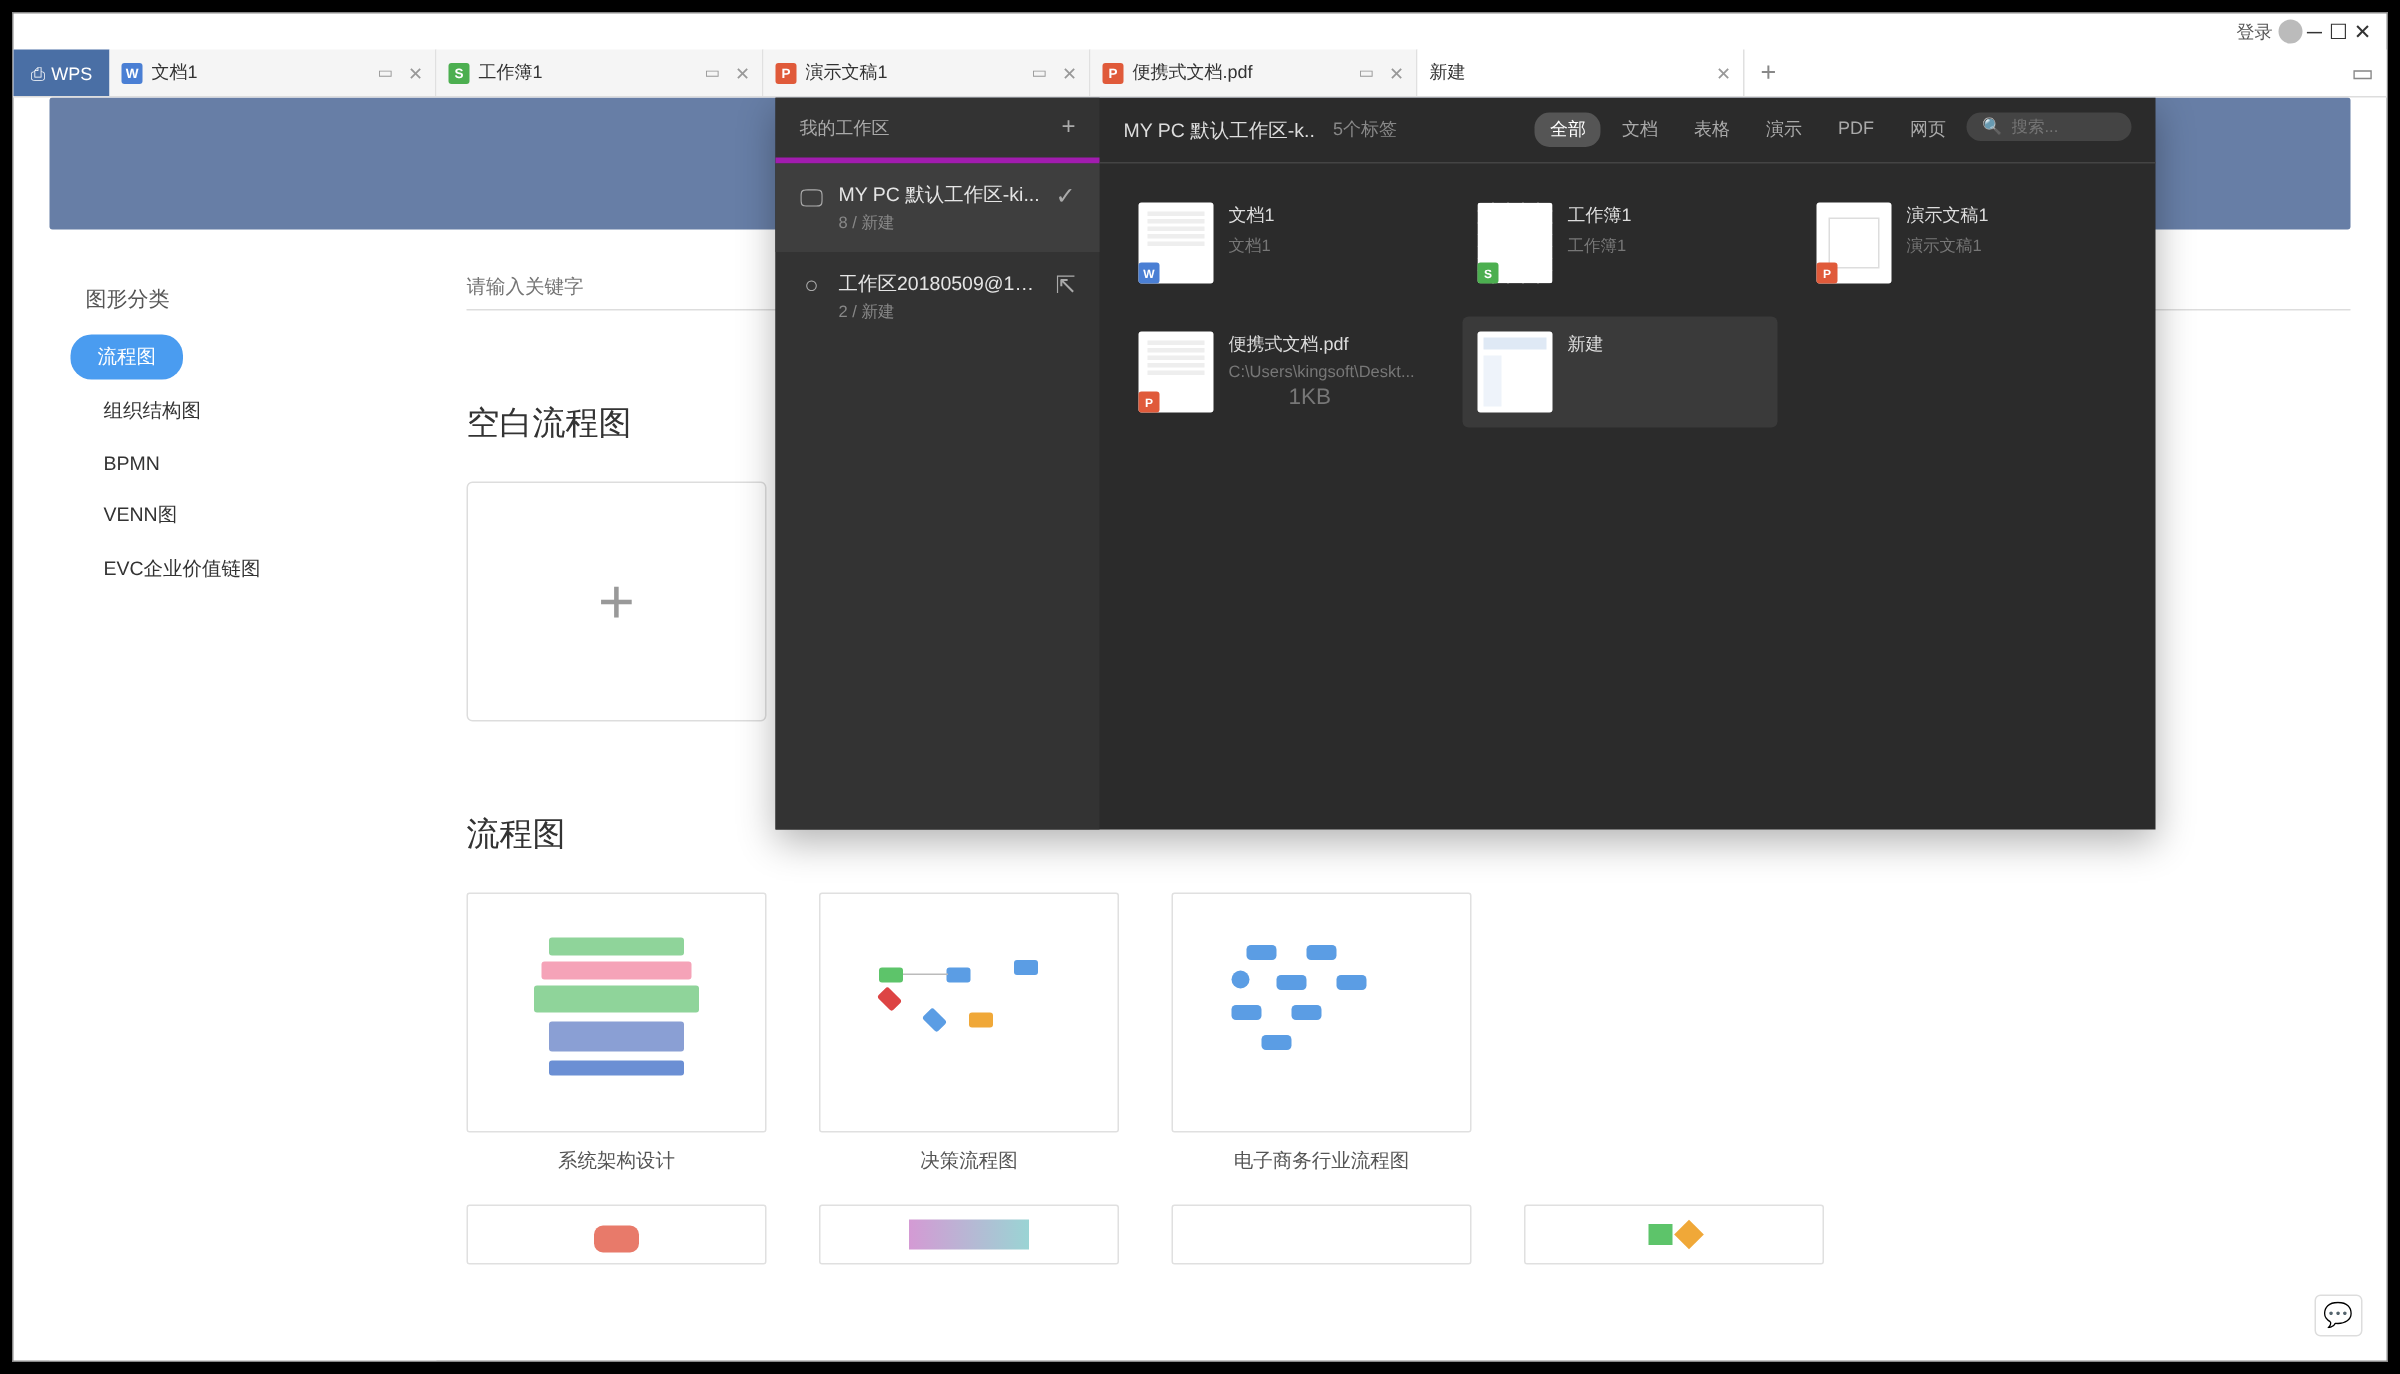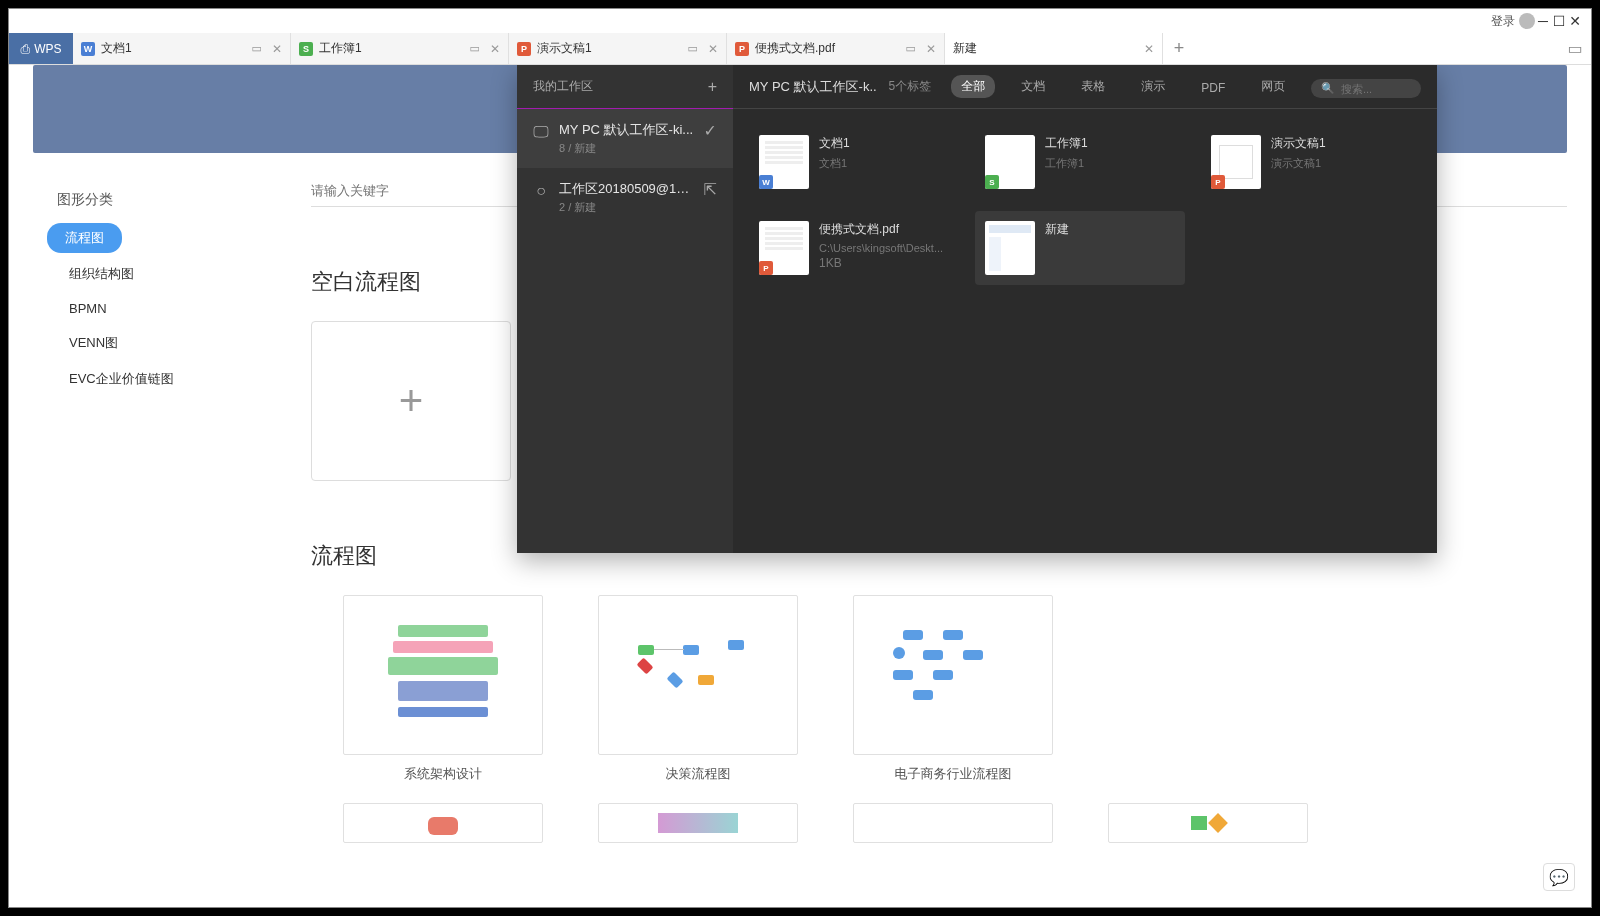--- a/index.html
+++ b/index.html
@@ -34,21 +34,21 @@
 .sidebar-title { font-size: 14px; color: #555; padding: 0 24px 12px; }
 .sidebar-item { padding: 8px 24px; font-size: 13px; color: #333; cursor: pointer; margin: 2px 12px; border-radius: 14px; }
 .sidebar-item.active { background: #4a9cf0; color: #fff; display: inline-block; padding: 6px 18px; margin-left: 14px; }
 
 
 .main { flex: 1; }
 .search-input { width: 100%; border: none; border-bottom: 1px solid #ddd; padding: 8px 0; font-size: 13px; color: #999; outline: none; }
 .section-title { font-size: 22px; color: #333; margin: 60px 0 24px; font-weight: 300; }
 .blank-card { width: 200px; height: 160px; border: 1px solid #ddd; border-radius: 4px; display: flex; align-items: center; justify-content: center; cursor: pointer; }
 .blank-card .plus { font-size: 42px; color: #999; font-weight: 200; }
-.template-grid { display: flex; gap: 55px; flex-wrap: wrap; margin-left: 32px; }
+.template-grid { display: flex; gap: 35px; flex-wrap: wrap; }
 .template-card { width: 200px; cursor: pointer; }
 .template-thumb { width: 200px; height: 160px; border: 1px solid #e0e0e0; border-radius: 2px; background: #fff; display: flex; align-items: center; justify-content: center; overflow: hidden; }
 .template-title { text-align: center; font-size: 13px; color: #555; margin-top: 10px; }
 
 
 .mini-diagram { width: 140px; height: 100px; position: relative; }
 .md1 .r { position: absolute; border-radius: 2px; }
 .md1 .r1 { width: 90px; height: 12px; background: #8fd49a; top: 0; left: 25px; }
 .md1 .r2 { width: 100px; height: 12px; background: #f5a3b8; top: 16px; left: 20px; }
 .md1 .r3 { width: 110px; height: 18px; background: #8fd49a; top: 32px; left: 15px; }
@@ -79,48 +79,48 @@
 .md4 .c3 { width: 12px; height: 12px; top: 22px; left: 10px; border-radius: 50%; background: #5b9de4; }
 .md4 .c4 { width: 20px; height: 10px; top: 25px; left: 40px; }
 .md4 .c5 { width: 20px; height: 10px; top: 25px; left: 80px; }
 .md4 .c6 { width: 20px; height: 10px; top: 45px; left: 10px; }
 .md4 .c7 { width: 20px; height: 10px; top: 45px; left: 50px; }
 .md4 .c8 { width: 20px; height: 10px; top: 65px; left: 30px; }
 
 
 .overlay { position: absolute; top: 0; left: 508px; width: 920px; height: 488px; background: #2b2b2b; display: flex; box-shadow: 0 8px 24px rgba(0,0,0,0.3); z-index: 1000; }
 .ov-left { width: 216px; background: #333; display: flex; flex-direction: column; }
-.ov-left-header { height: 44px; display: flex; align-items: center; justify-content: space-between; padding: 0 16px; color: #aaa; font-size: 12px; border-bottom: 1px solid #a21caf; }
+.ov-left-header { height: 44px; display: flex; align-items: center; justify-content: space-between; padding: 0 16px; color: #aaa; font-size: 12px; border-bottom: 4px solid #a21caf; }
 .ov-left-header .plus { cursor: pointer; color: #aaa; font-size: 16px; }
 .workspace-item { padding: 12px 16px; display: flex; align-items: flex-start; gap: 10px; cursor: pointer; }
 .workspace-item.selected { background: #3e3e3e; }
 .workspace-item .ws-icon { color: #aaa; width: 16px; display: flex; align-items: center; justify-content: center; flex-shrink: 0; margin-top: 2px; }
 .workspace-item .ws-info { flex: 1; min-width: 0; }
 .workspace-item .ws-name { color: #e5e5e5; font-size: 13px; white-space: nowrap; overflow: hidden; text-overflow: ellipsis; }
 .workspace-item .ws-sub { color: #888; font-size: 11px; margin-top: 2px; }
 .workspace-item .ws-check { color: #aaa; flex-shrink: 0; }
 .ov-right { flex: 1; display: flex; flex-direction: column; }
 .ov-right-header { height: 44px; display: flex; align-items: center; padding: 0 16px; gap: 12px; border-bottom: 1px solid #444; }
 .ov-title { color: #ddd; font-size: 13px; white-space: nowrap; }
 .ov-count { color: #888; font-size: 12px; }
-.ov-filters { margin-left: auto; display: flex; align-items: flex-end; gap: 16px; }
+.ov-filters { margin-left: auto; display: flex; align-items: flex-start; gap: 4px; }
 .ov-filter { color: #aaa; font-size: 12px; cursor: pointer; padding: 3px 10px; border-radius: 10px; }
 .ov-filter.active { background: #555; color: #fff; }
 .ov-search { display: flex; align-items: center; background: #444; border-radius: 12px; padding: 3px 10px; gap: 6px; }
 .ov-search input { background: transparent; border: none; outline: none; color: #ccc; font-size: 11px; width: 70px; }
 .ov-search .search-icon { color: #888; font-size: 11px; }
 .ov-docs { flex: 1; padding: 16px; display: flex; flex-wrap: wrap; gap: 12px 16px; align-content: flex-start; }
 .ov-doc { width: 210px; display: flex; gap: 10px; padding: 10px; border-radius: 4px; cursor: pointer; }
 .ov-doc.highlighted { background: #3a3a3a; }
 .ov-thumb { width: 50px; height: 54px; background: #fff; border-radius: 2px; position: relative; flex-shrink: 0; }
 .ov-thumb .corner { position: absolute; bottom: 0; left: 0; width: 14px; height: 14px; border-radius: 2px; display: flex; align-items: center; justify-content: center; color: #fff; font-size: 8px; font-weight: bold; }
 .ov-doc-info { flex: 1; min-width: 0; }
 .ov-doc-name { color: #ddd; font-size: 12px; white-space: nowrap; overflow: hidden; text-overflow: ellipsis; }
 .ov-doc-sub { color: #777; font-size: 11px; margin-top: 4px; white-space: nowrap; overflow: hidden; text-overflow: ellipsis; }
-.ov-doc-sub2 { color: #777; font-size: 12px; margin-top: 2px; }
+.ov-doc-sub2 { color: #777; font-size: 15px; margin-top: 2px; margin-left: 40px; }
 
 
 .th-doc::before { content:''; position:absolute; top:6px; left:6px; right:6px; height:3px; box-shadow: 0 5px 0 #eee, 0 10px 0 #eee, 0 15px 0 #eee, 0 20px 0 #eee; background:#eee; }
 .th-sheet { background: linear-gradient(#fff 0 0) padding-box, repeating-linear-gradient(0deg, #eee 0 1px, transparent 1px 8px), repeating-linear-gradient(90deg, #eee 0 1px, transparent 1px 10px); background-blend-mode:normal; }
 .th-pres::before { content:''; position:absolute; top:10px; left:8px; right:8px; bottom:10px; border:1px solid #ddd; }
 .th-new::before { content:''; position:absolute; top:4px; left:4px; right:4px; height:8px; background:#dfe9f5; }
 .th-new::after { content:''; position:absolute; top:16px; left:4px; bottom:4px; width:12px; background:#eef3fa; }
 
 .feedback-btn { position: absolute; right: 16px; bottom: 16px; width: 32px; height: 28px; border: 1px solid #ddd; border-radius: 4px; display: flex; align-items: center; justify-content: center; cursor: pointer; color: #888; background: #fff; z-index: 10; }
 </style>

